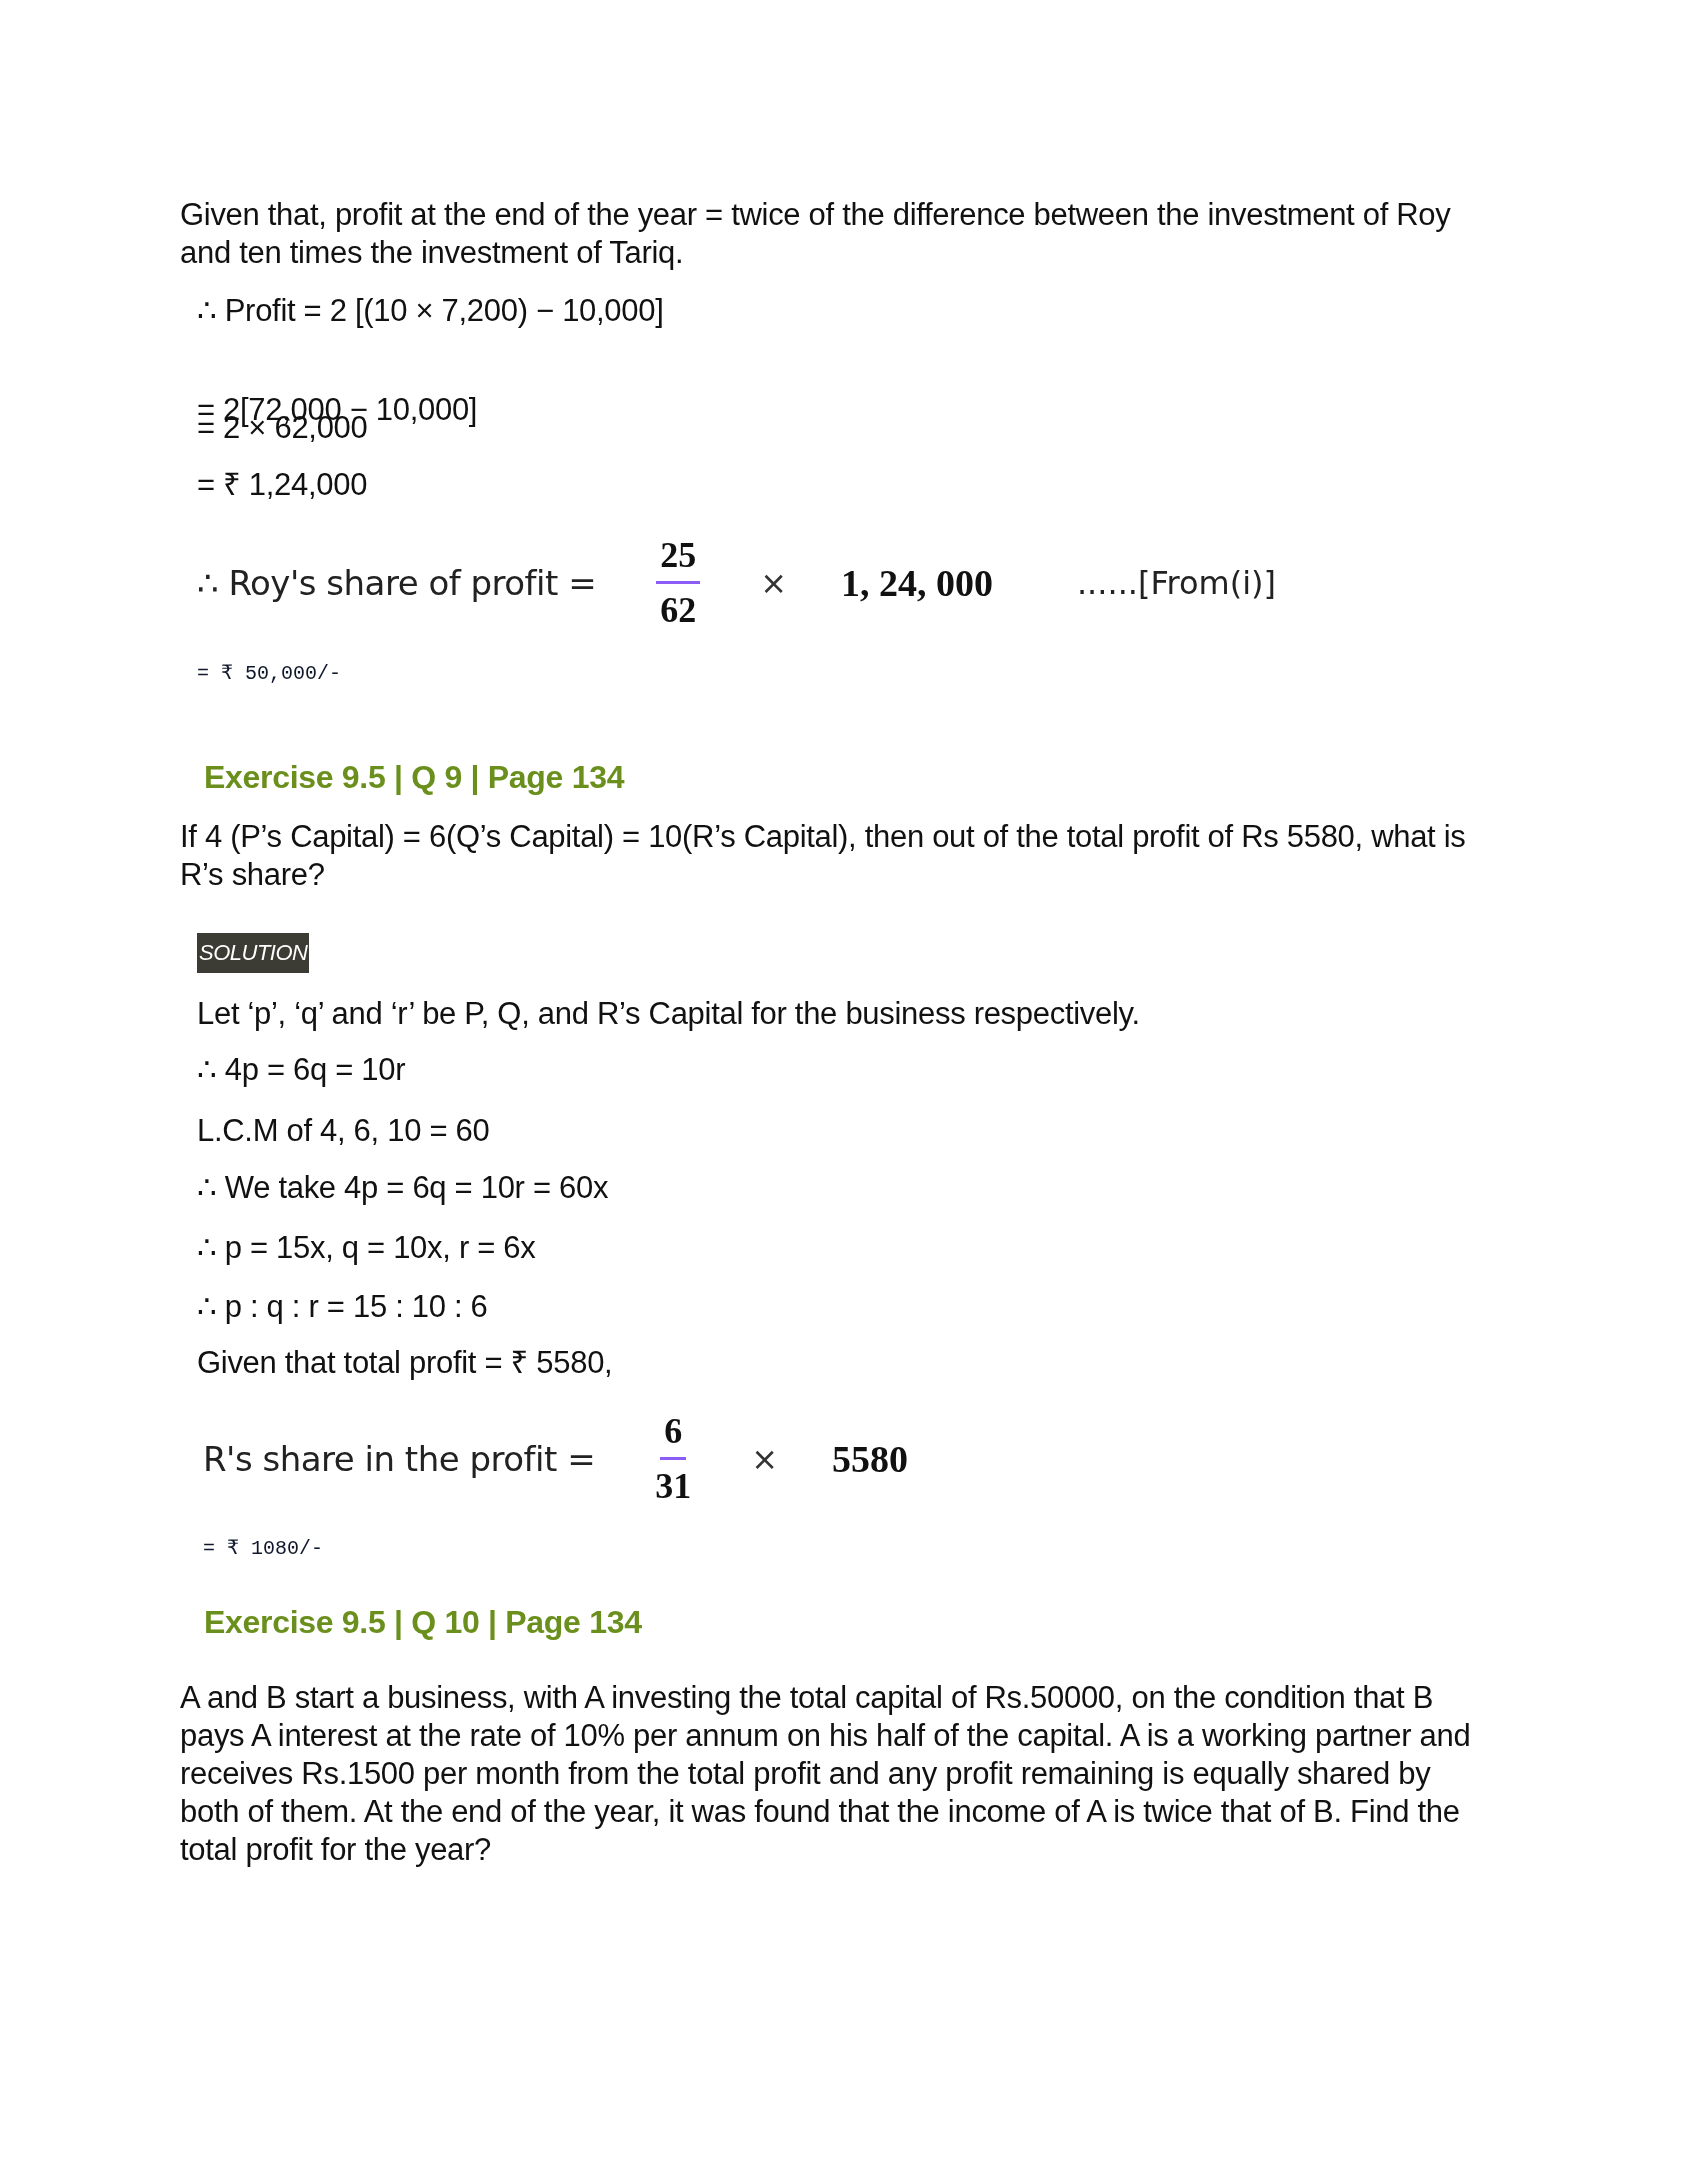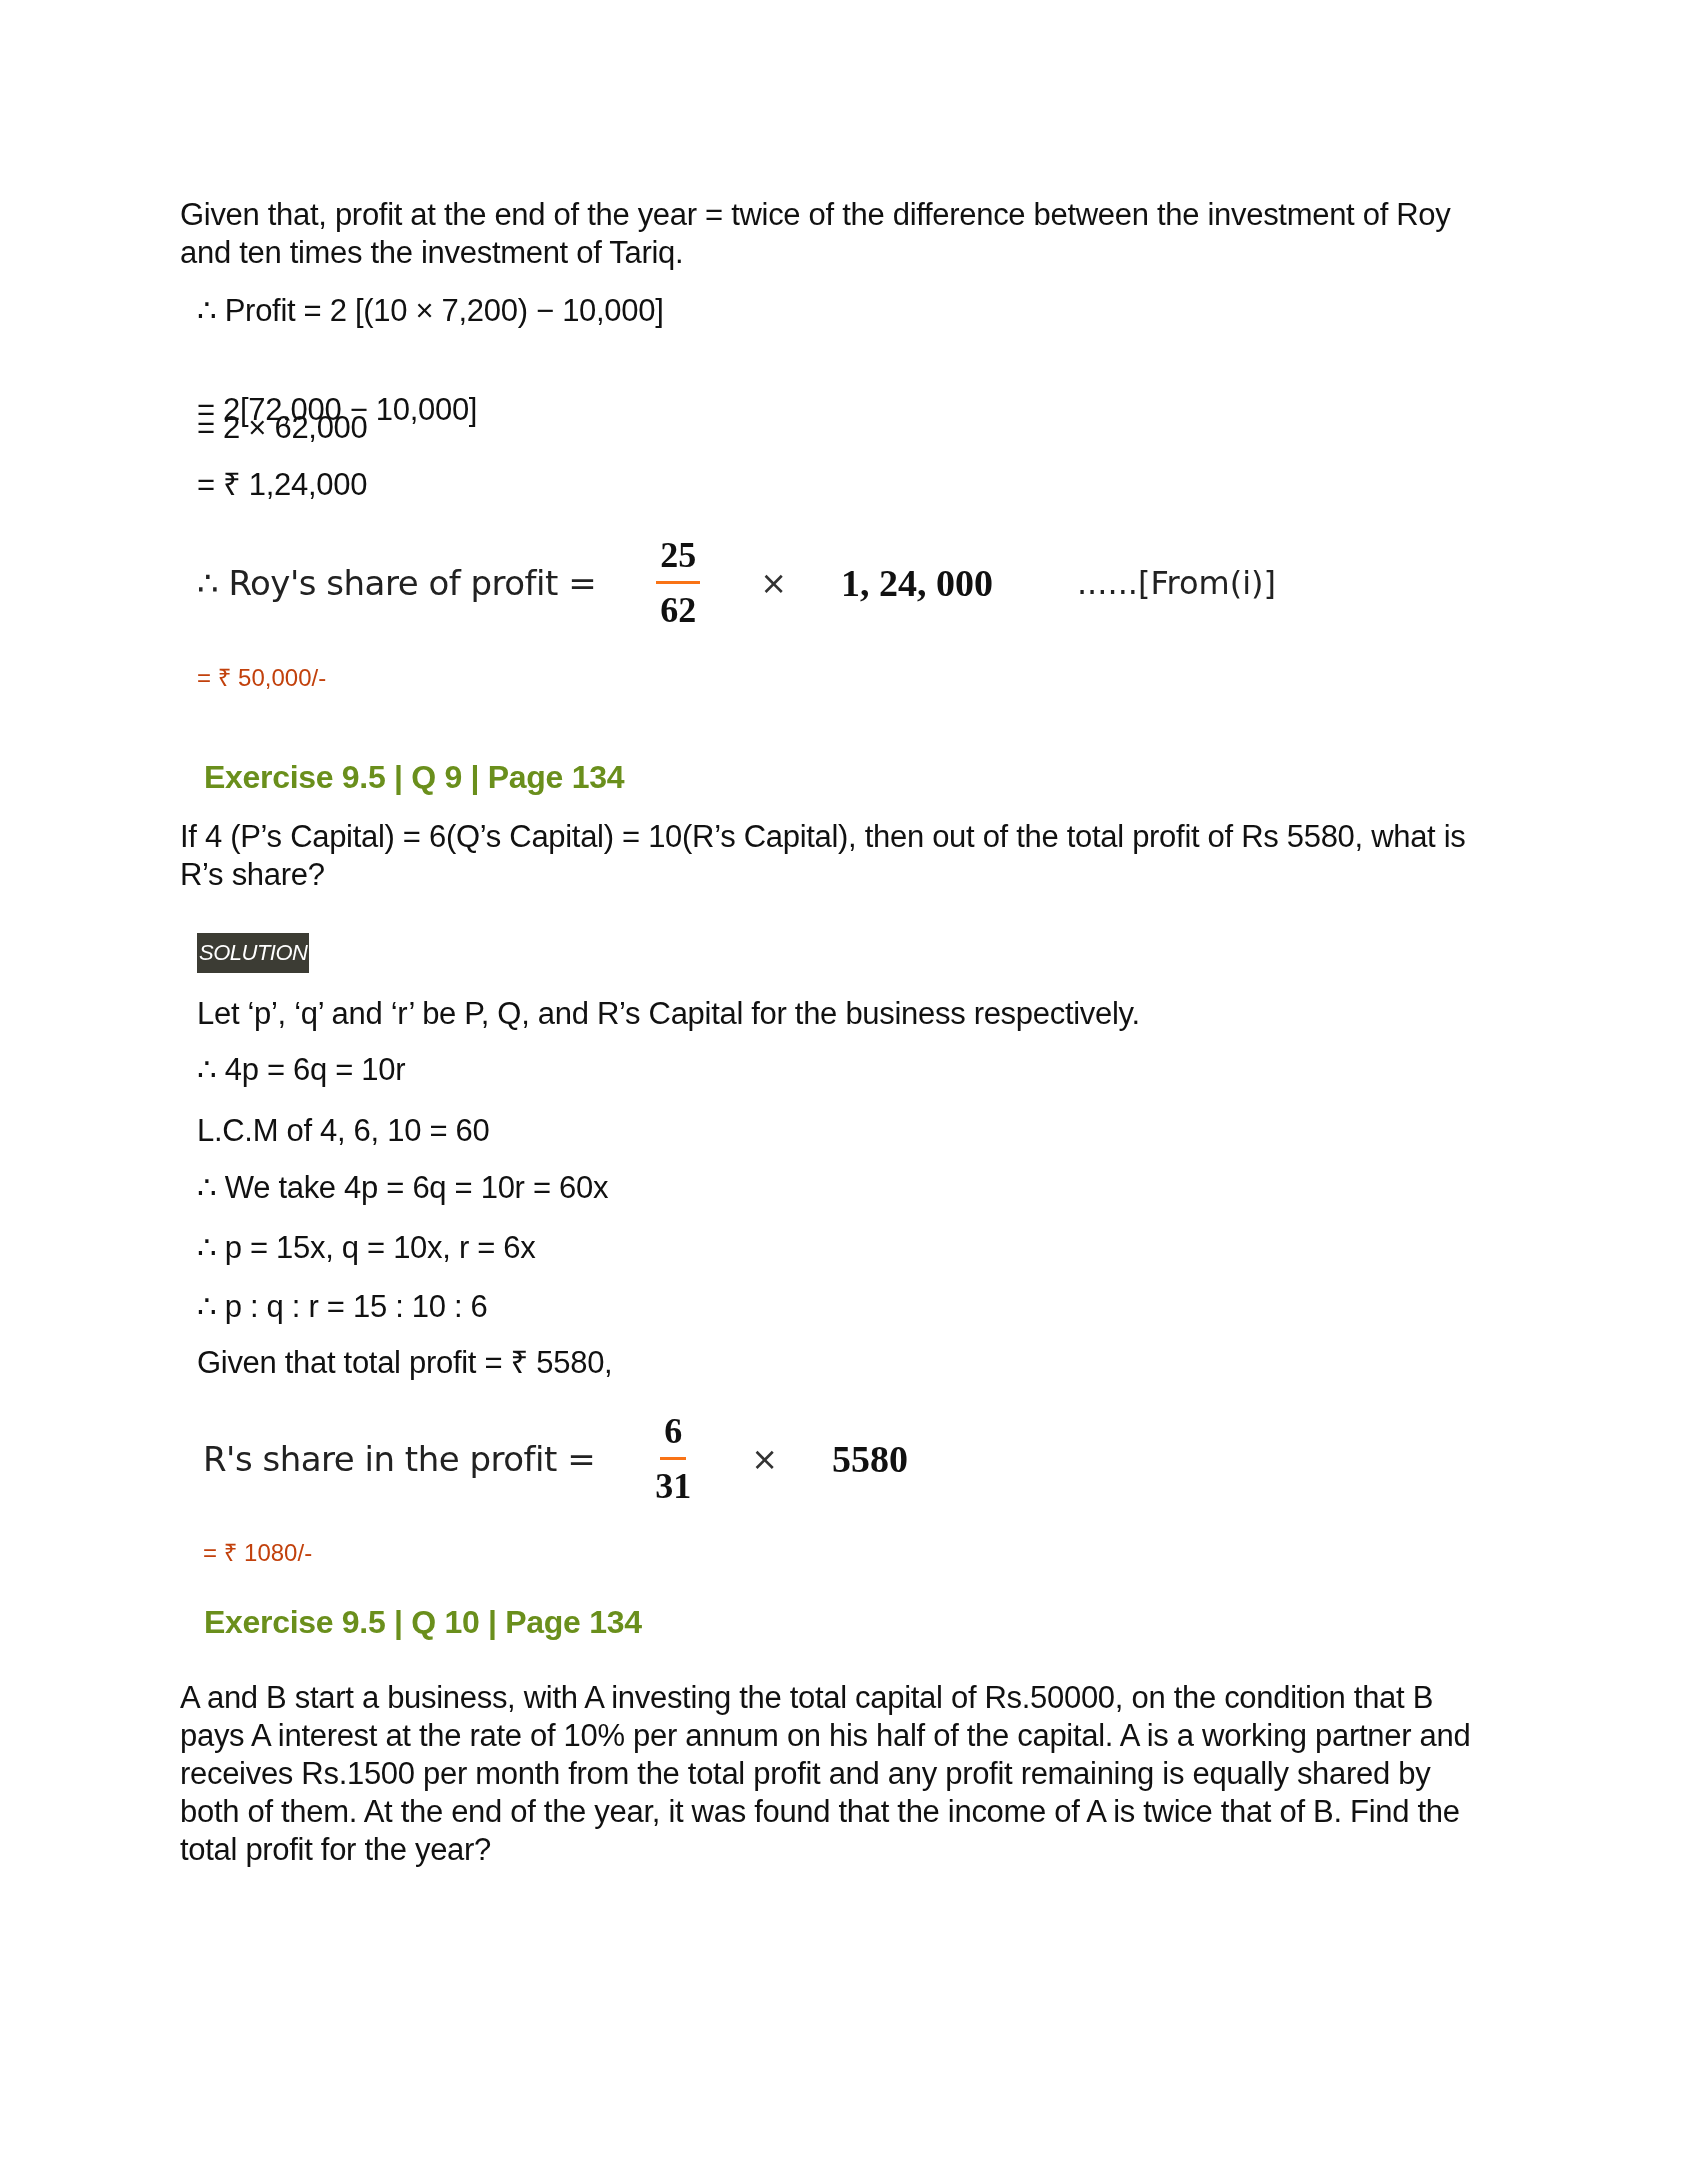--- a/index.html
+++ b/index.html
@@ -6,26 +6,26 @@
   body { width: 1683px; height: 2178px; position: relative; overflow: hidden;
          font-family: "Liberation Sans", sans-serif; color: #111111; }
   .line { position: absolute; left: 197px; font-size: 31px; line-height: 38px; white-space: nowrap; letter-spacing: -0.3px; }
   .para { position: absolute; left: 180px; width: 1297px; font-size: 31px; line-height: 38px; letter-spacing: -0.3px; }
   .heading { position: absolute; left: 204px; font-size: 32px; font-weight: bold; color: #6a8f1c; white-space: nowrap; letter-spacing: -0.3px; }
   .solution { position: absolute; left: 197px; background: #3c3c34; color: #ffffff; font-style: italic;
               font-size: 22px; line-height: 40px; padding: 0 2px; letter-spacing: -0.5px; }
   .formula { position: absolute; display: flex; align-items: center; font-size: 36px; white-space: nowrap; gap: 44px; }
   .formula .lbl { font-family: "DejaVu Sans", sans-serif; font-size: 34px; color: #222; letter-spacing: -0.5px; }
   .frac { display: inline-flex; flex-direction: column; align-items: center; margin: 0 16px; font-family: "Liberation Serif", serif; font-weight: bold; font-size: 36px; }
-  .frac .num { padding: 0 4px 6px 4px; border-bottom: 3px solid #f97316; line-height: 40px; }
+  .frac .num { padding: 0 4px 6px 4px; border-bottom: 3px solid #8b5cf6; line-height: 40px; }
   .frac .den { padding-top: 6px; line-height: 40px; }
   .times { font-family: "DejaVu Sans", sans-serif; font-size: 32px; color: #333; margin-right: 10px; }
   .mathnum { font-family: "Liberation Serif", serif; font-weight: bold; font-size: 38px; }
   .note { font-family: "DejaVu Sans", sans-serif; font-size: 32px; margin-left: 40px; color: #222; }
-  .result { position: absolute; font-family: Liberation Sans, sans-serif; font-size: 24px; color: #c2410c; white-space: nowrap; }
+  .result { position: absolute; font-family: Liberation Mono, monospace; font-size: 20px; color: #0f172a; white-space: nowrap; }
 </style>
 </head>
 <body>
 
 <div class="para" style="top:196px;">Given that, profit at the end of the year = twice of the difference between the investment of Roy and ten times the investment of Tariq.</div>
 <div class="line" style="top:292px;">∴ Profit = 2 [(10 × 7,200) − 10,000]</div>
 <div class="line" style="top:351px;margin-top:40px;">= 2[72,000 − 10,000]</div>
 <div class="line" style="top:409px;">= 2 × 62,000</div>
 <div class="line" style="top:466px;">= ₹ 1,24,000</div>
 

